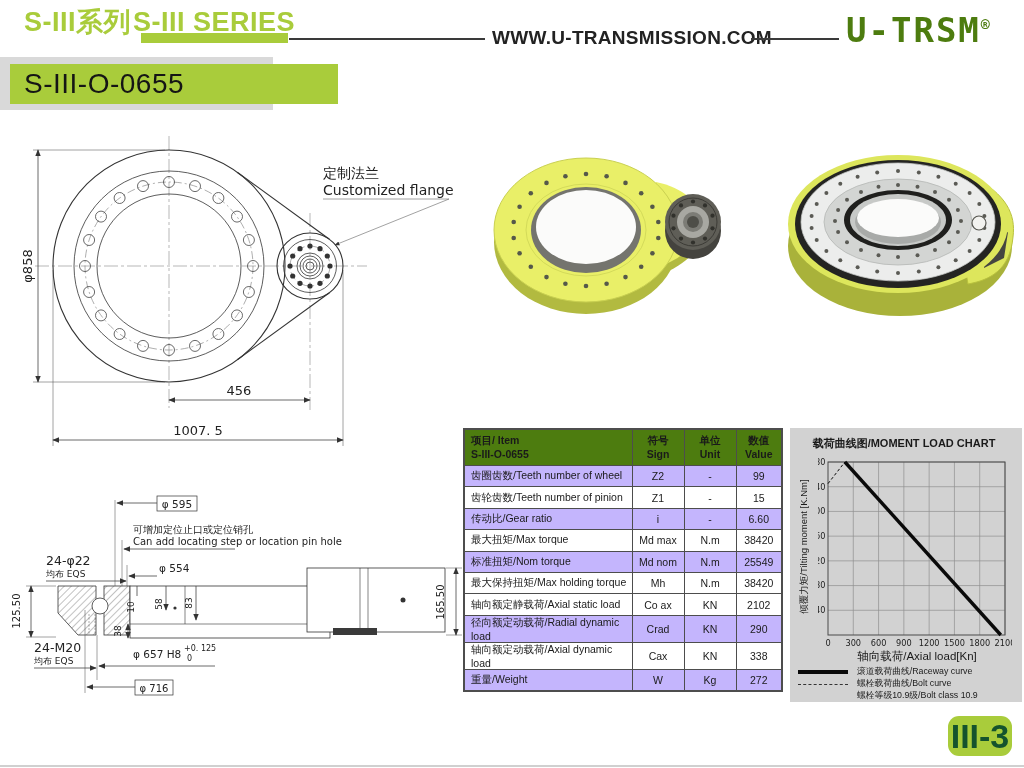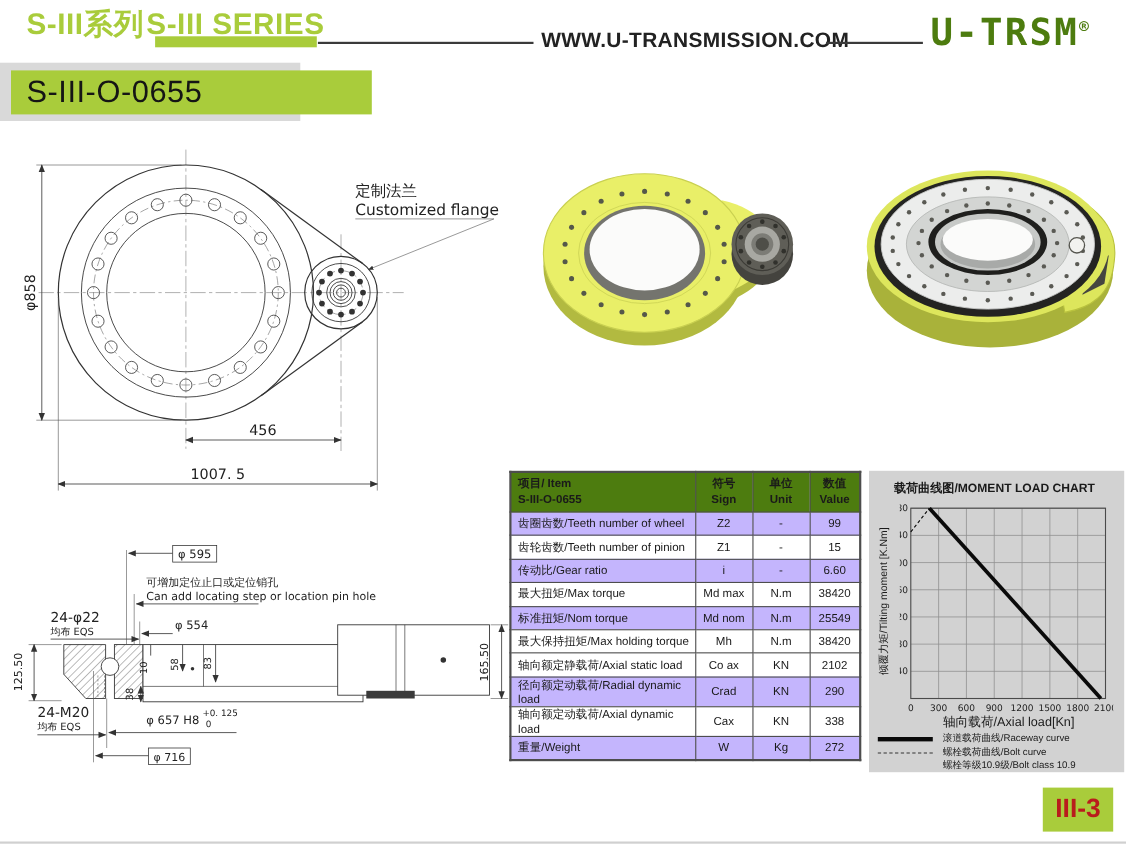--- a/index.html
+++ b/index.html
@@ -50,21 +50,21 @@
                 text-align:center;font-size:9.5px;color:#1a1a1a;}
   .legend{position:absolute;left:8px;top:238px;width:214px;text-align:right;}
   .legend-row{display:flex;align-items:center;height:12px;font-size:8.8px;color:#1a1a1a;}
   .sw{width:50px;margin-right:9px;flex:0 0 auto;}
   .sw-solid{border-top:4px solid #0a0a0a;}
   .sw-dashed{border-top:1px dashed #333;}
   .sw-none{border-top:none;}
 
   
   .pagenum{left:948px;top:716px;width:64px;height:40px;background:#a9cc3b;
-           font-size:24px;font-weight:bold;color:#b91c1c;text-align:center;line-height:40px;}
+           font-size:34px;font-weight:bold;color:#14532d;text-align:center;line-height:40px;border-radius:11px;}
   .bottom-rule{left:0;top:765px;width:1024px;height:2px;background:#d0d0d0;}
 </style>
 </head>
 <body>
 
 <div class="page">
 
   <div class="abs series-head">
     <span class="cn">S-III系列</span><span>S-III SERIES</span>
   </div>

